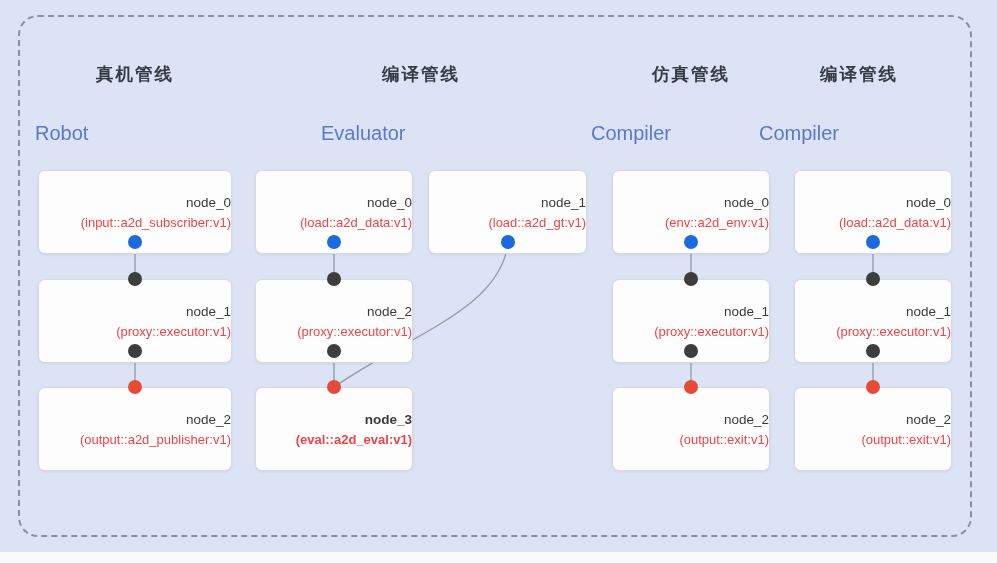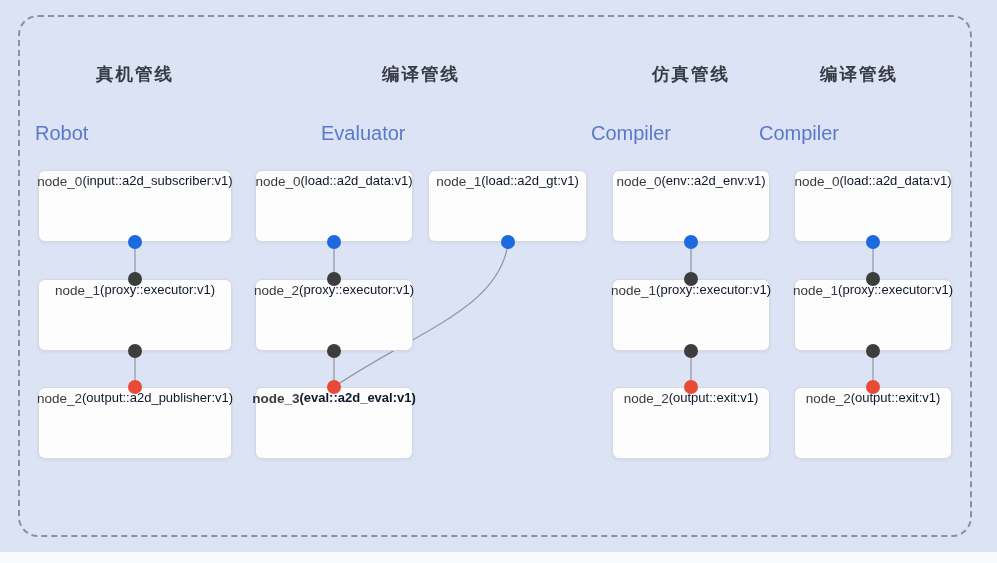--- a/index.html
+++ b/index.html
@@ -13,28 +13,28 @@
     border:2px dashed #8b919c;border-radius:20px;
     pointer-events:none;
   }
   .bottom-strip{
     position:absolute;left:0;top:552px;width:997px;height:11px;
     background:#f9fafc;
   }
   .svg-layer{position:absolute;left:0;top:0;z-index:1;}
   .dot-layer{position:absolute;left:0;top:0;z-index:3;pointer-events:none;}
   .node-box{
-    position:absolute;z-index:2;height:72px;
+    position:absolute;z-index:2;height:84px;
     background:#fdfdfe;border:1px solid #d6d9e0;border-radius:7px;
     box-shadow:0 1px 3px rgba(60,70,100,0.08);
-    display:flex;flex-direction:row;align-items:flex-start;justify-content:center;
+    display:flex;flex-direction:column;align-items:flex-end;justify-content:center;
     box-sizing:border-box;
   }
   .node-name{font-size:13.5px;color:#3b3b3b;line-height:21px;}
-  .node-type{font-size:13px;color:#0f172a;line-height:20px;}
+  .node-type{font-size:13px;color:#ef4444;line-height:20px;}
   .title-zh{
     position:absolute;top:62px;width:200px;text-align:center;
     font-size:17.5px;font-weight:bold;color:#363b45;letter-spacing:2px;
   }
   .title-en{
     position:absolute;top:122px;width:200px;text-align:left;
     font-size:20px;color:#5b79c8;
   }
   
   .col-robot{left:35px;} .col-evaluator{left:321px;}

